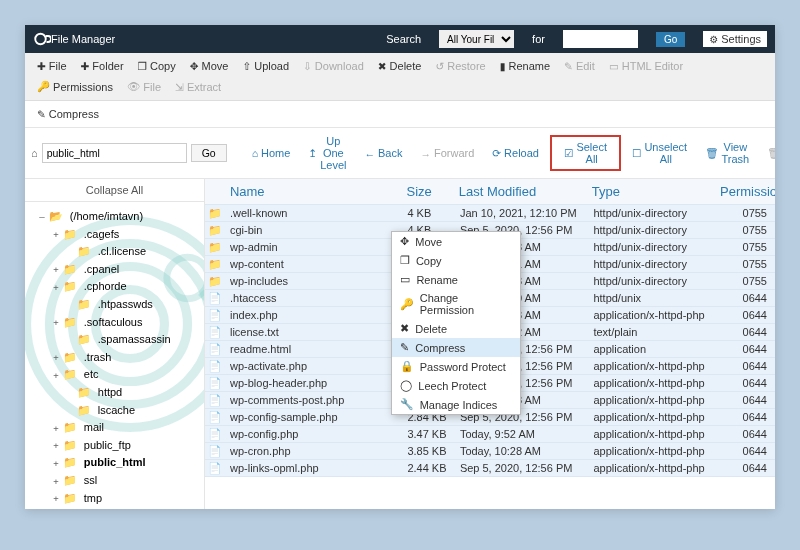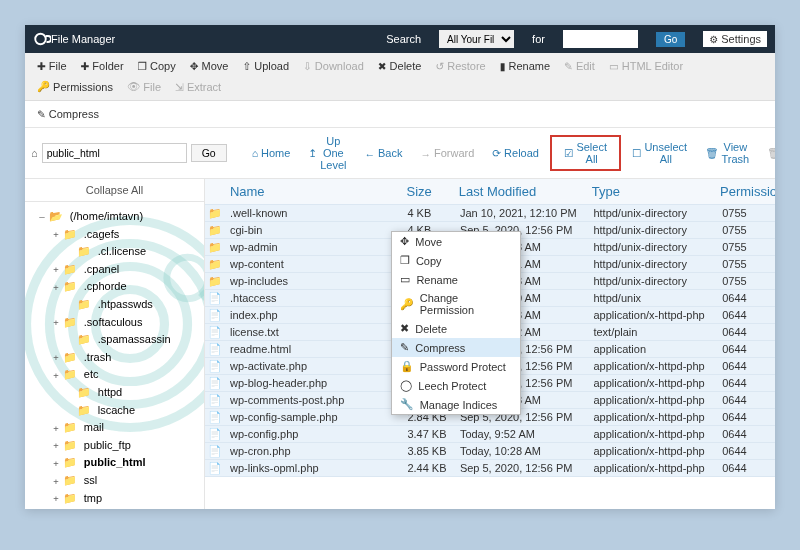--- a/index.html
+++ b/index.html
@@ -47,21 +47,21 @@
 .col-size{width:55px}
 .col-mod{width:140px}
 .col-type{width:135px}
 .col-perm{width:55px;text-align:right;padding-right:8px}
 .row{display:flex;align-items:center;padding:1.5px 0;font-size:10.5px;color:#333;background:#e9f2fa;border-bottom:1px solid #dbe7f2}
 .row .fi{width:22px;text-align:center}
 .row .name{width:190px;padding-left:4px;overflow:hidden;text-overflow:ellipsis;white-space:nowrap}
 .row .size{width:55px}
 .row .mod{width:140px;overflow:hidden;white-space:nowrap}
 .row .type{width:135px;overflow:hidden;white-space:nowrap;text-overflow:ellipsis}
-.row .perm{width:55px;padding-right:8px}
+.row .perm{width:55px;text-align:right;padding-right:8px}
 .ctxmenu{position:absolute;left:186px;top:52px;background:#fff;border:1px solid #bbb;box-shadow:2px 2px 8px rgba(0,0,0,.25);width:130px;z-index:10}
 .ctxmenu div{padding:3px 8px;font-size:10.5px;color:#333;display:flex;align-items:center;gap:6px;cursor:pointer}
 .ctxmenu div.active{background:#d9ebf9}
 .bgcircles{position:absolute;left:-10px;top:30px;z-index:0;opacity:.55;pointer-events:none}
 .content-layer{position:relative;z-index:1}
 .fold-ico{color:#e0a030}
 .file-ico{color:#888}
 </style>
 </head>
 <body>

